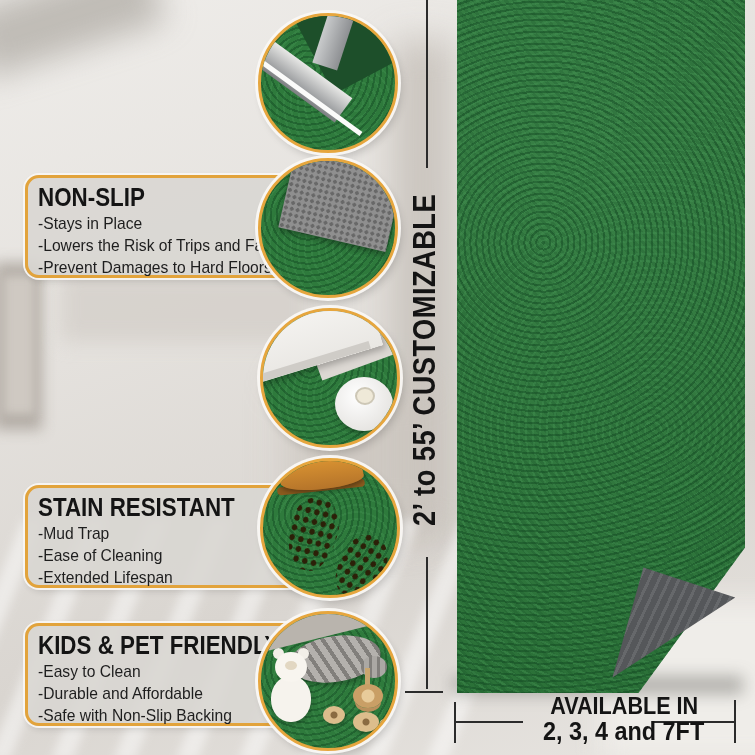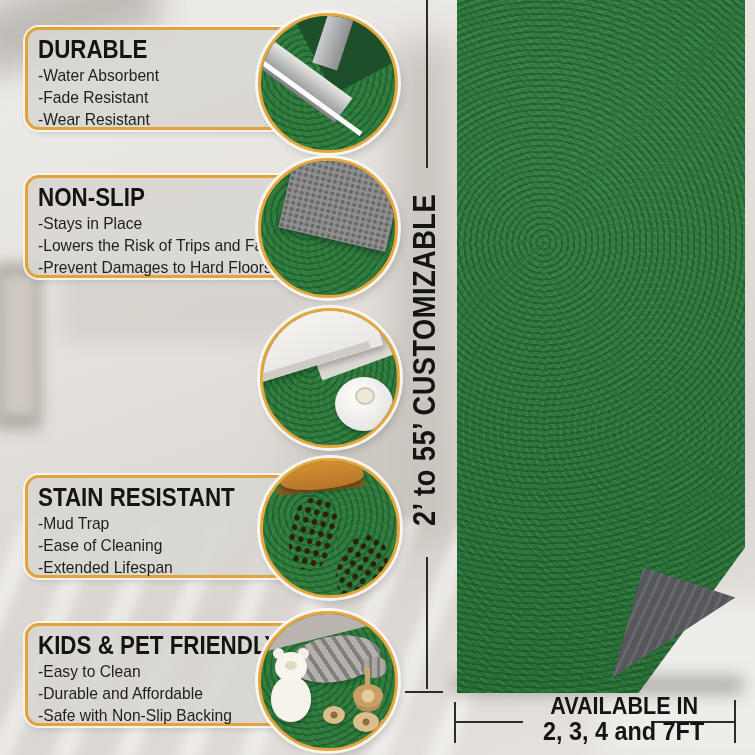--- a/index.html
+++ b/index.html
@@ -151,26 +151,20 @@
 
   <div class="dim dim-tick-left"></div>
   <div class="dim dim-tick-right"></div>
   <div class="dim dim-h-left"></div>
   <div class="dim dim-h-right"></div>
   <div class="avail">
     <span class="l1">AVAILABLE IN</span><br>
     <span class="l2">2, 3, 4 and 7FT</span>
   </div>
 
-  <div class="feature-box" style="top:27px">
-    <span class="feature-title">DURABLE</span>
-    <span class="feature-item">-Water Absorbent</span>
-    <span class="feature-item">-Fade Resistant</span>
-    <span class="feature-item">-Wear Resistant</span>
-  </div>
   <div class="inset" style="left:258px;top:13px">
     <div class="sc-dur-dark"></div>
     <div class="sc-dur-bar"></div>
     <div class="sc-dur-edge"></div>
     <div class="sc-dur-leg"></div>
   </div>
 
   <div class="feature-box" style="top:175px">
     <span class="feature-title">NON-SLIP</span>
     <span class="feature-item">-Stays in Place</span>
@@ -182,21 +176,21 @@
   </div>
 
   <div class="inset" style="left:260px;top:308px">
     <div class="sc-low-wall"></div>
     <div class="sc-low-door"></div>
     <div class="sc-low-doore"></div>
     <div class="sc-low-robot"></div>
     <div class="sc-low-btn"></div>
   </div>
 
-  <div class="feature-box" style="top:475px">
+  <div class="feature-box" style="top:485px">
     <span class="feature-title">STAIN RESISTANT</span>
     <span class="feature-item">-Mud Trap</span>
     <span class="feature-item">-Ease of Cleaning</span>
     <span class="feature-item">-Extended Lifespan</span>
   </div>
   <div class="inset" style="left:260px;top:458px">
     <div class="sc-boot-sole"></div>
     <div class="sc-boot"></div>
     <div class="mudprint sc-mud1"></div>
     <div class="mudprint sc-mud2"></div>

